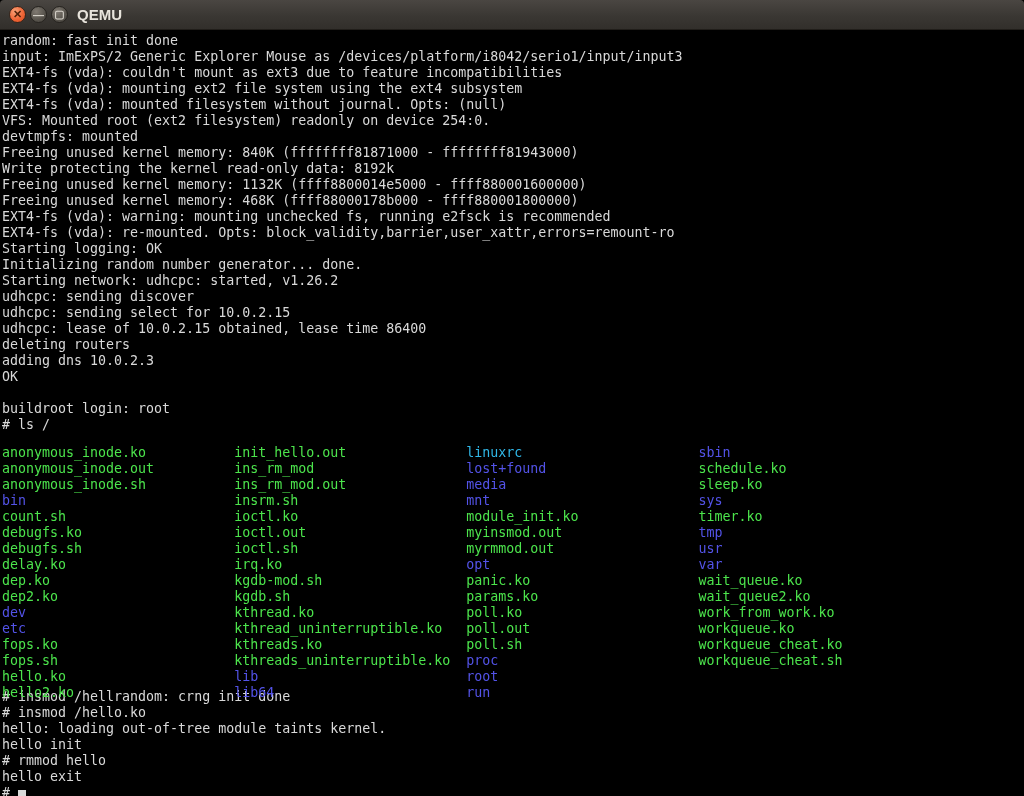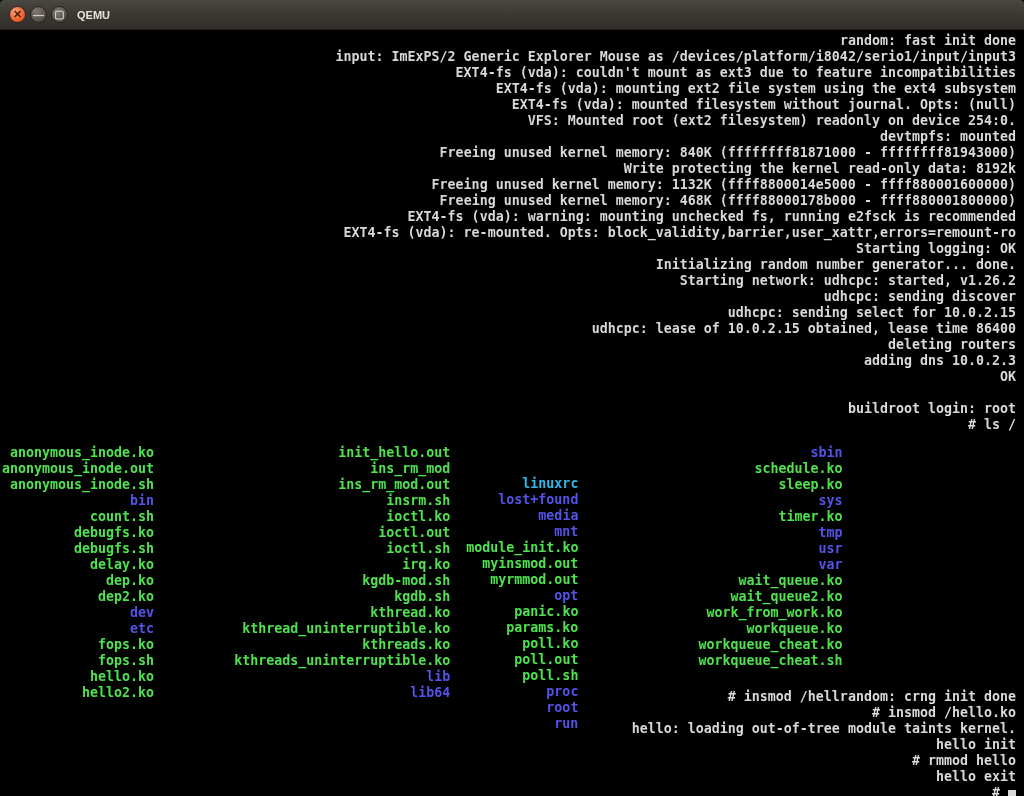--- a/index.html
+++ b/index.html
@@ -17,31 +17,31 @@
   .tb-btn { width:17px; height:17px; border-radius:50%; margin-left:4px;
             display:flex; align-items:center; justify-content:center;
             font-family:"Liberation Sans", sans-serif; font-size:11px; font-weight:bold;
             cursor:default; }
   .tb-btn.first { margin-left:9px; }
   .tb-close { background:radial-gradient(circle at 35% 30%, #f9a379, #ef6637 55%, #d5491c);
               border:1px solid #38251a; color:#51220a; }
   .tb-plain { background:radial-gradient(circle at 35% 30%, #807a72, #57534c 60%, #45413b);
               border:1px solid #26231f; color:#d6d2ca; }
   .tb-title { margin-left:9px; color:#e8e4dc; font-family:"Liberation Sans", sans-serif;
-              font-size:11px; font-weight:bold;text-align:right; }
+              font-size:15px; font-weight:bold;text-align:right; }
 
   
   .terminal { flex:1; background:var(--background, #000); overflow:hidden;
               padding:3px 8px 0 2px;
-              font-size:13.3px; line-height:16px; font-weight:bold;
-              color:var(--text, #dcdcdc); white-space:pre;text-align:right; }
+              font-size:13.3px; line-height:16px; font-weight:normal;
+              color:var(--text, #dcdcdc); white-space:pre; }
   .line { height:16px; white-space:pre; }
   .green { color:var(--green, #4ce44c); }
   .blue  { color:var(--blue,  #5353e8); }
-  .cyan  { color:var(--cyan,  #30b8e8);margin-top:31px; }
+  .cyan  { color:var(--cyan,  #30b8e8); }
   .ls-grid { position:relative; }
   .ls-col { position:absolute; top:12px; left:0; }
   .cursor { display:inline-block; width:1ch; height:7px;
             background:var(--text, #dcdcdc); vertical-align:baseline; }
 </style>
 </head>
 <body>
 
 <div class="window">
   <div class="titlebar">

